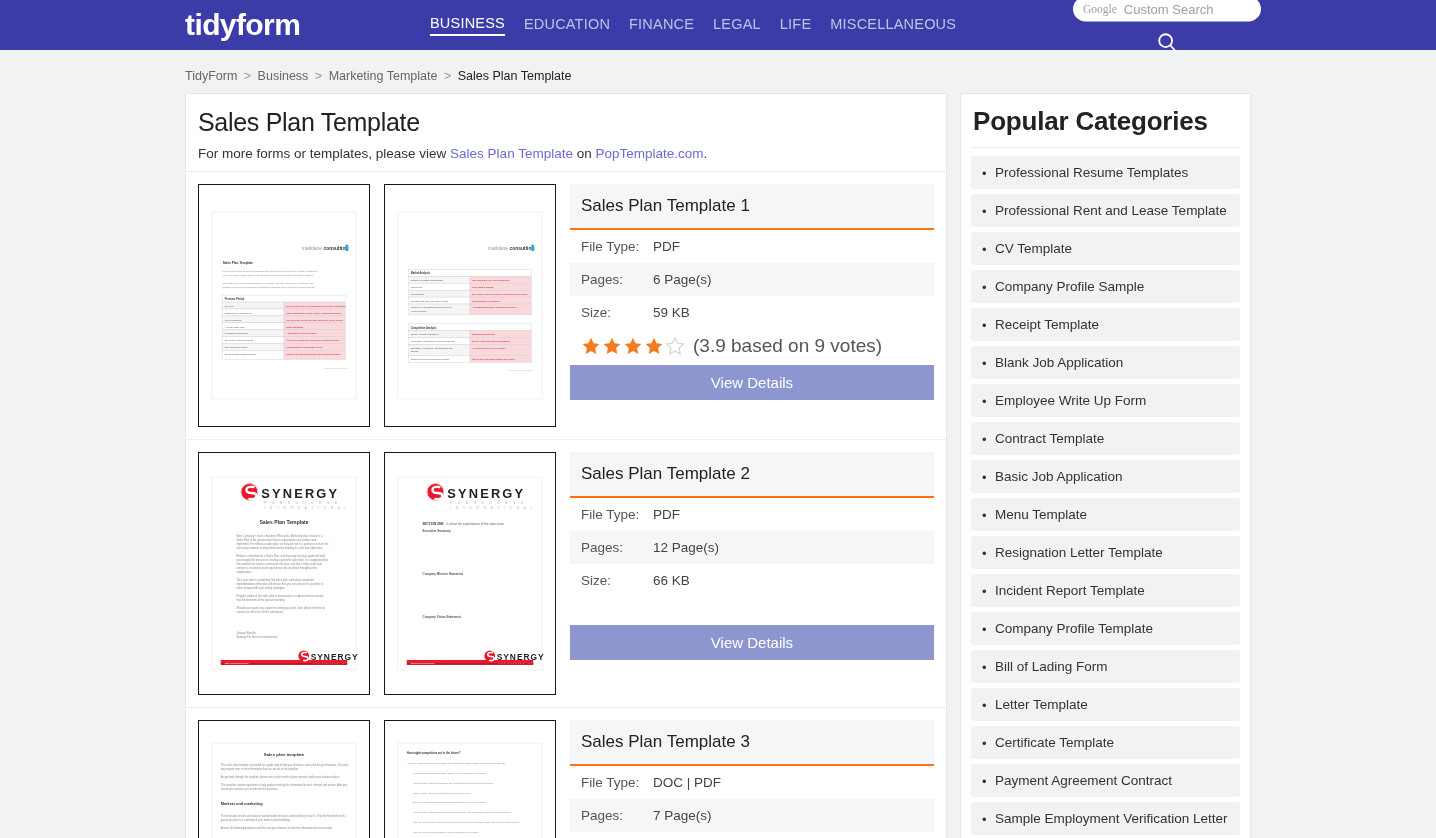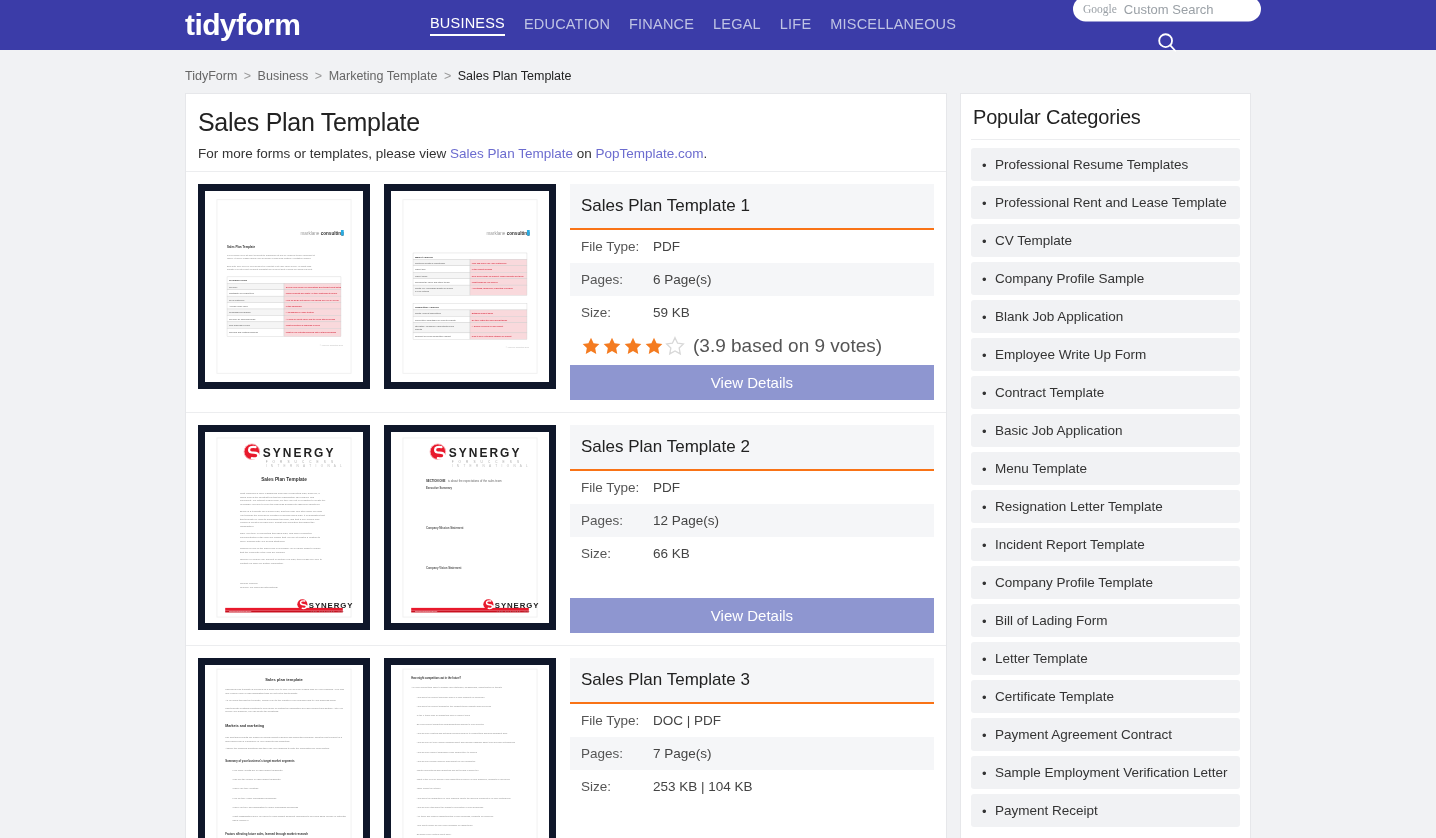--- a/index.html
+++ b/index.html
@@ -78,21 +78,21 @@
   .page-title{ font-size:25px; font-weight:normal; color:#222; letter-spacing:-0.3px; }
   .page-sub{ font-size:13.5px; color:#333; margin-top:9px; }
   .page-sub a{ color:#6C6CCF; text-decoration:none; cursor:pointer; }
 
   
   .tpl-row{
     display:flex; gap:14px; padding:12px 12px;
     border-bottom:1px solid #ECEDEF; align-items:flex-start;
   }
   .thumb{
-    width:172px; height:205px; border:7px solid #0f172a;
+    width:172px; height:243px; border:1px solid #0f172a;
     background:#fff; flex:none; overflow:hidden; cursor:pointer;
     position:relative;
   }
   .thumb svg{ display:block; width:100%; height:100%; }
 
   .detail{ flex:1; display:flex; flex-direction:column; min-width:0; }
   .detail-title{
     background:#F5F6F8; padding:12px 11px; font-size:17px;
     color:#222; border-bottom:2px solid #f97316;
   }
@@ -116,21 +116,21 @@
     border:none; width:100%; font-family:"Liberation Sans", sans-serif;
     margin-top:auto;
   }
 
   
   .sidebar{
     width:291px; background:#fff; flex:none;
     border:1px solid #E6E7EA; padding:10px 10px 12px 10px;
   }
   .sidebar-title{
-    font-size:20px; color:#222; font-weight:normal;
+    font-size:26px; color:#222; font-weight:bold;
     padding:2px 2px 10px 2px; border-bottom:1px solid #ECEDEF;
     letter-spacing:-0.2px;
   }
   .cat-list{ list-style:none; margin-top:8px; }
   .cat-item{
     background:#F1F2F4; margin-bottom:5px; border-radius:3px;
     padding:9px 10px 9px 24px; font-size:13.5px; color:#333;
     cursor:pointer; position:relative; white-space:nowrap;
     overflow:hidden; text-overflow:ellipsis;
   }
@@ -524,20 +524,21 @@
     </div>
   </div>
 
   <aside class="sidebar">
     <div class="sidebar-title">Popular Categories</div>
     <ul class="cat-list">
       <li class="cat-item">Professional Resume Templates</li>
       <li class="cat-item">Professional Rent and Lease Template</li>
       <li class="cat-item">CV Template</li>
       <li class="cat-item">Company Profile Sample</li>
+      <li class="cat-item">Receipt Template</li>
       <li class="cat-item">Blank Job Application</li>
       <li class="cat-item">Employee Write Up Form</li>
       <li class="cat-item">Contract Template</li>
       <li class="cat-item">Basic Job Application</li>
       <li class="cat-item">Menu Template</li>
       <li class="cat-item">Resignation Letter Template</li>
       <li class="cat-item">Incident Report Template</li>
       <li class="cat-item">Company Profile Template</li>
       <li class="cat-item">Bill of Lading Form</li>
       <li class="cat-item">Letter Template</li>

